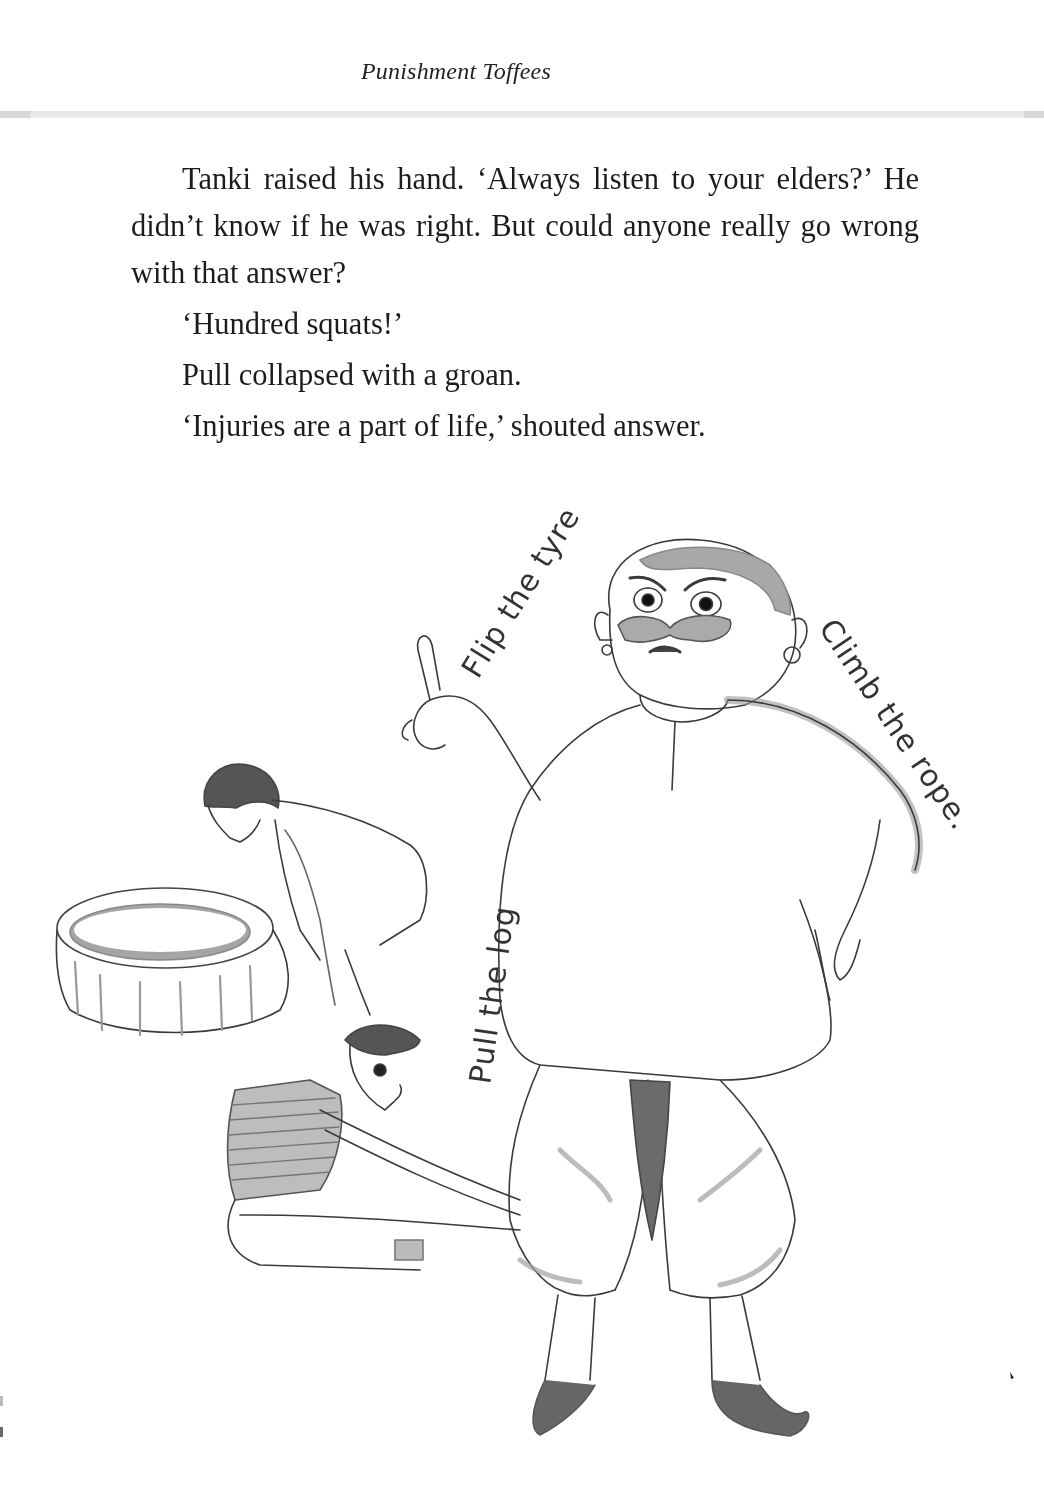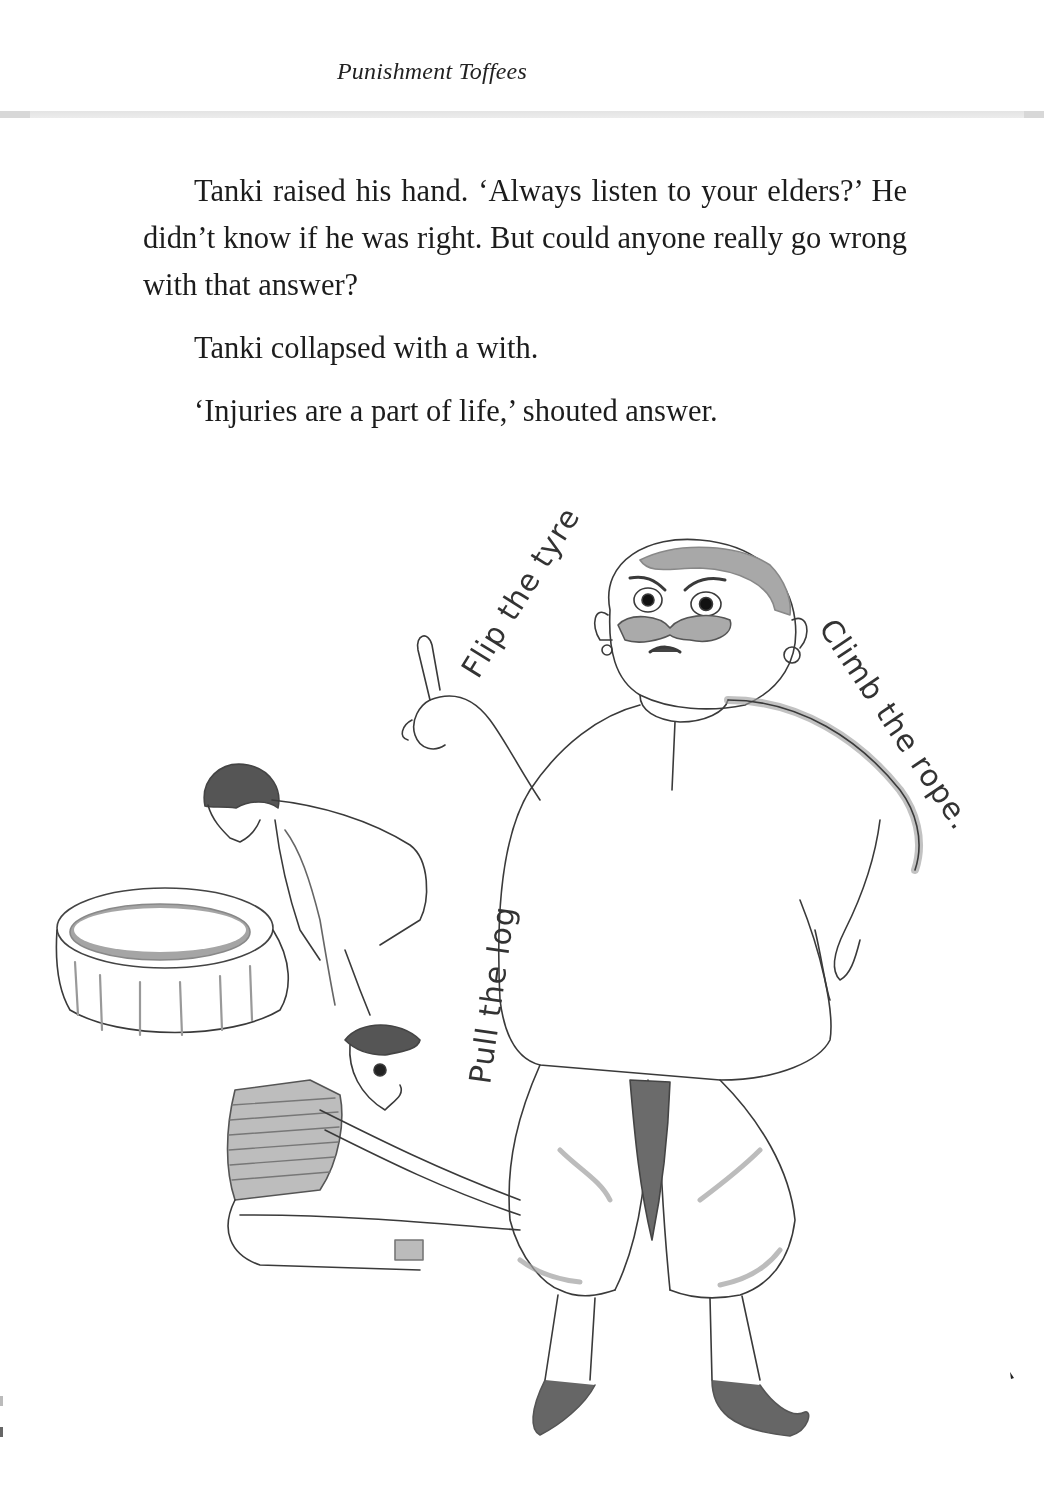--- a/index.html
+++ b/index.html
@@ -4,55 +4,57 @@
 <style>
   html, body { margin: 0; padding: 0; }
   body {
     width: 1044px; height: 1500px; background: #ffffff; position: relative; overflow: hidden;
     font-family: "DejaVu Serif", "Liberation Serif", serif; color: #1a1a1a;
   }
   .running-head {
     position: absolute; top: 58px; left: 0; width: 864px; text-align: center;
     font-family: "Liberation Serif", serif; font-style: italic; font-size: 24px; color: #222;
     letter-spacing: 0.2px;
+    padding-left: 24px;
   }
   .head-rule {
     position: absolute; top: 111px; left: 0; width: 1044px; height: 7px;
     background: linear-gradient(to bottom, #e4e4e4, #ececec);
   }
   .head-rule::before {
     content: ""; position: absolute; left: 0; top: 0; width: 30px; height: 7px; background: #d8d8d8;
   }
   .head-rule::after {
     content: ""; position: absolute; right: 0; top: 0; width: 20px; height: 7px; background: #d8d8d8;
   }
   .body-text {
     position: absolute; top: 152px; left: 127px; width: 796px;
     font-family: "Liberation Serif", serif; font-size: 30.5px; line-height: 47px; color: #1c1c1c;
   }
-  .para { margin: 16px; }
+  .para { margin: 4px; }
   .para.indent { text-indent: 51px; }
   .para.justify { text-align: justify; text-align-last: left; }
   .illustration {
     position: absolute; left: 0; top: 500px; width: 1044px; height: 1000px;
   }
   .hand-label {
     font-family: "DejaVu Sans", sans-serif; font-size: 30px; fill: #333; letter-spacing: 1px;
   }
   .margin-mark { position: absolute; left: 0; width: 3px; background: #666; }
 </style>
 </head>
 <body>
 
 <div class="running-head">Punishment Toffees</div>
 <div class="head-rule"></div>
 
 <div class="body-text">
   <p class="para indent justify">Tanki raised his hand. ‘Always listen to your elders?’ He didn’t know if he was right. But could anyone really go wrong with that answer?</p>
-  <p class="para indent">Tanki collapsed with a with.</p>
+  <p class="para indent">‘Hundred squats!’</p>
+  <p class="para indent">Pull collapsed with a groan.</p>
   <p class="para indent">‘Injuries are a part of life,’ shouted answer.</p>
 </div>
 
 <div class="margin-mark" style="top:1396px;height:10px;background:#bbb;"></div>
 <div class="margin-mark" style="top:1427px;height:10px;"></div>
 
 <svg class="illustration" viewBox="0 500 1044 1000" xmlns="http://www.w3.org/2000/svg">
   <g fill="none" stroke="#3a3a3a" stroke-width="1.6" stroke-linecap="round" stroke-linejoin="round">
 
     <g>

